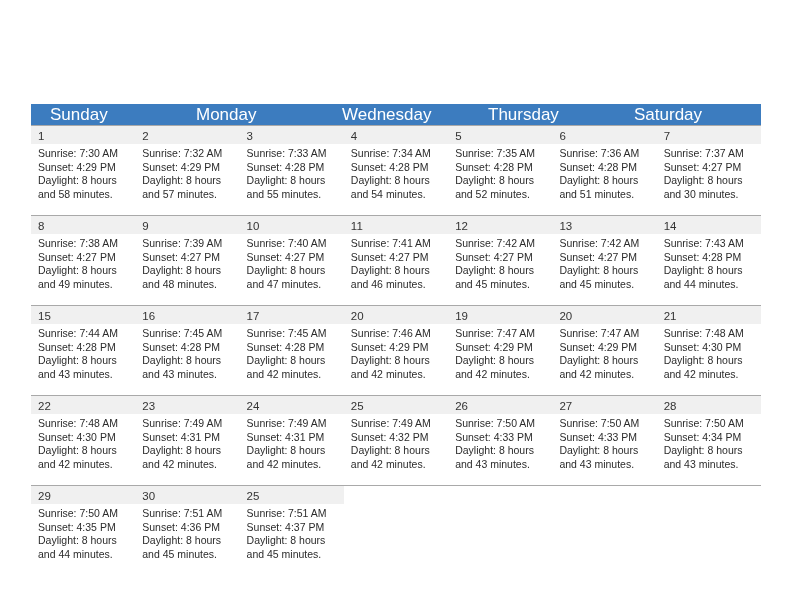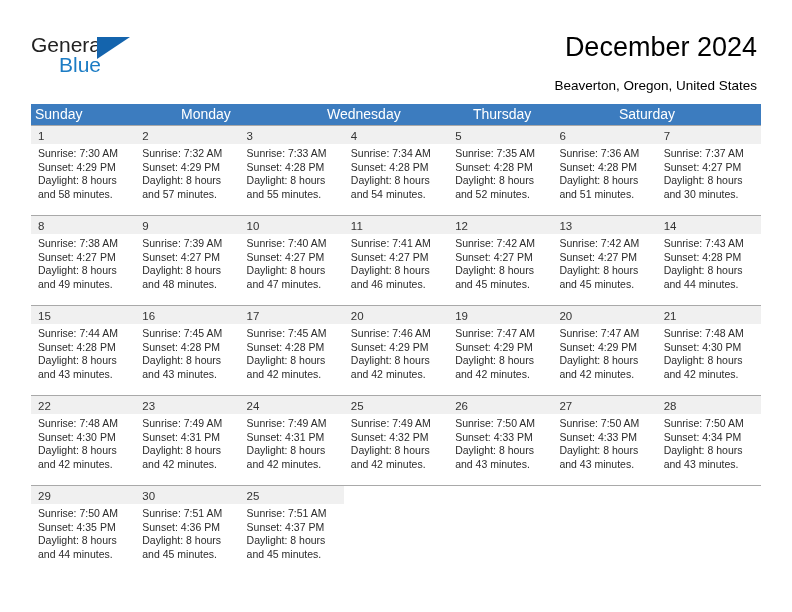--- a/index.html
+++ b/index.html
@@ -92,24 +92,24 @@
     width: 730px;
   }
   .weekday-row {
     display: flex;
     width: 730px;
     height: 21px;
     background: #3c7cbf;
   }
   .weekday {
     flex: 1 1 0;
-    font-size: 14px;
+    font-size: 17px;
     line-height: 21px;
     color: #ffffff;
-    padding-left: 4px;
+    padding-left: 19px;
     box-sizing: border-box;
     white-space: nowrap;
     overflow: hidden;
   }
 
   .week-row {
     display: flex;
     width: 730px;
     height: 90px;
     border-top: 1px solid #a9a9a9;
@@ -149,31 +149,20 @@
     line-height: 13.6px;
     color: #2b2b2b;
     white-space: nowrap;
   }
 </style>
 </head>
 <body>
 
 <div class="page">
 
-  <div class="header">
-
-    <div class="logo">
-      <span class="logo-general">General</span>
-      <span class="logo-triangle"></span>
-      <span class="logo-blue">Blue</span>
-    </div>
-
-    <div class="title">December 2024</div>
-    <div class="subtitle">Beaverton, Oregon, United States</div>
-  </div>
 
   <div class="calendar">
 
     <div class="weekday-row">
       <div class="weekday">Sunday</div>
       <div class="weekday">Monday</div>
       <div class="weekday">Wednesday</div>
       <div class="weekday">Thursday</div>
       <div class="weekday">Saturday</div>
     </div>

